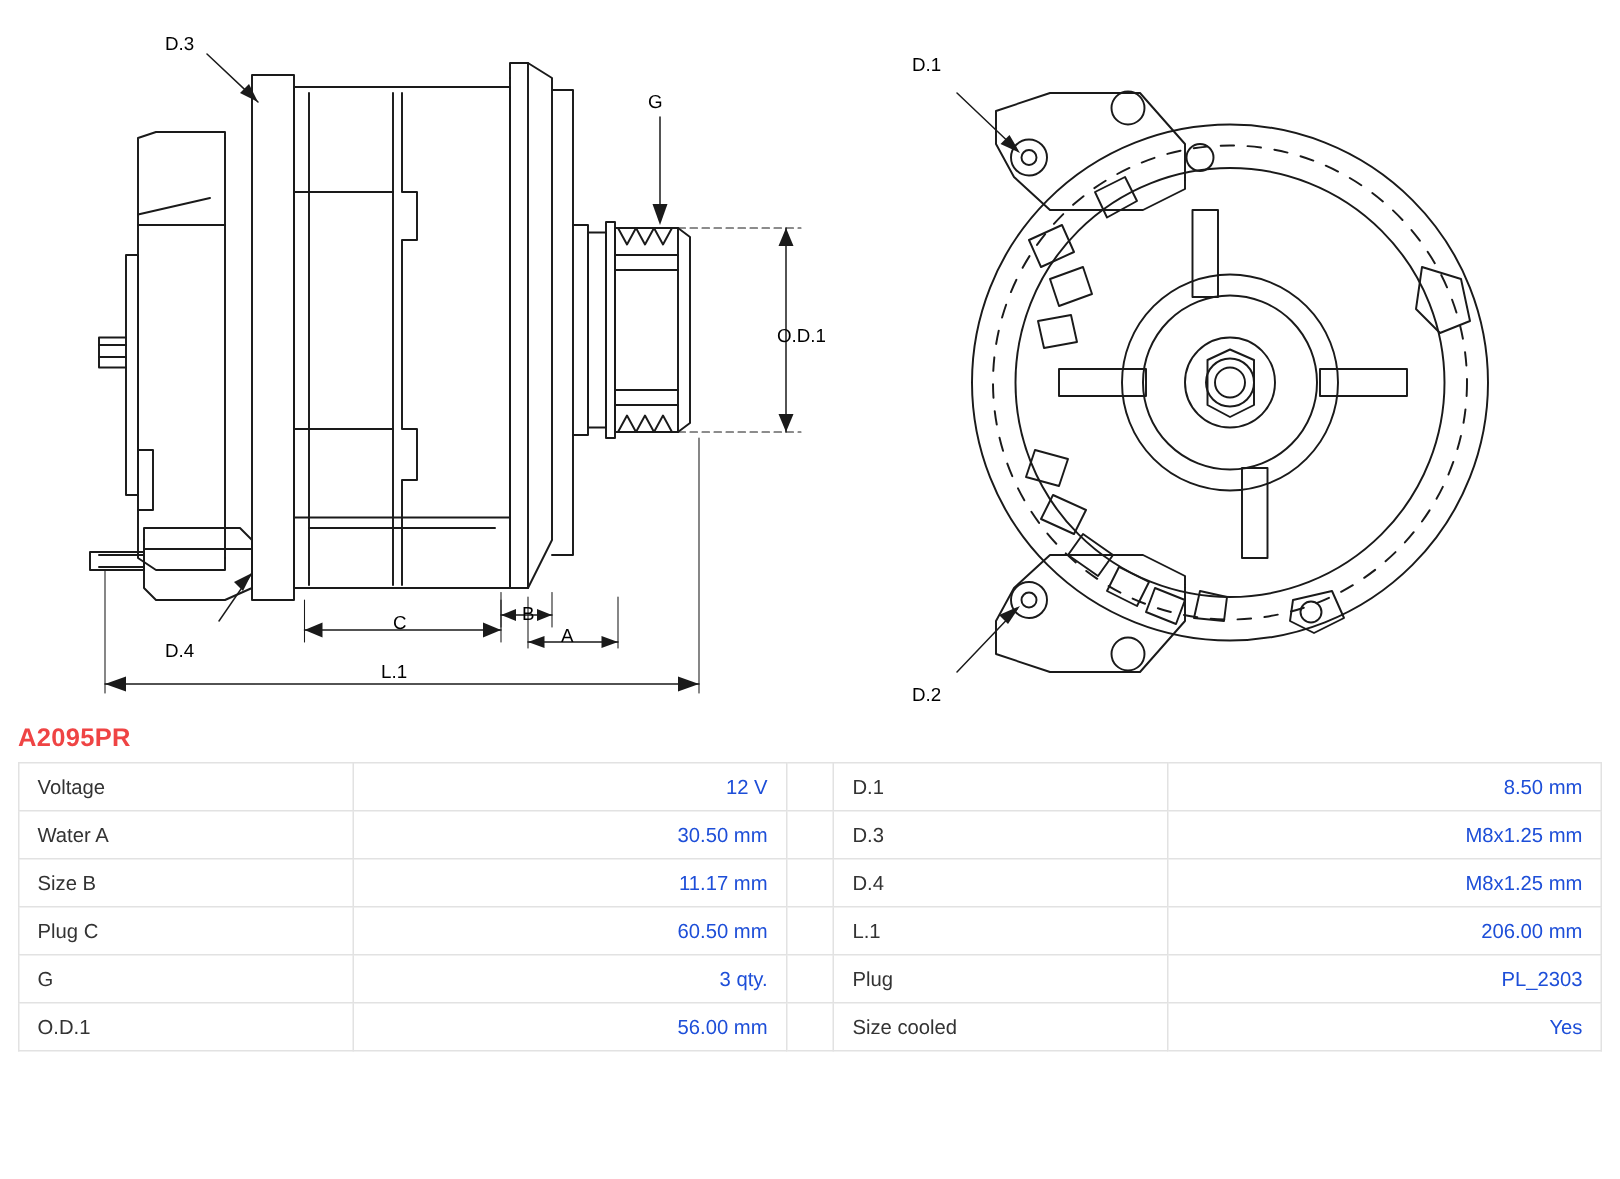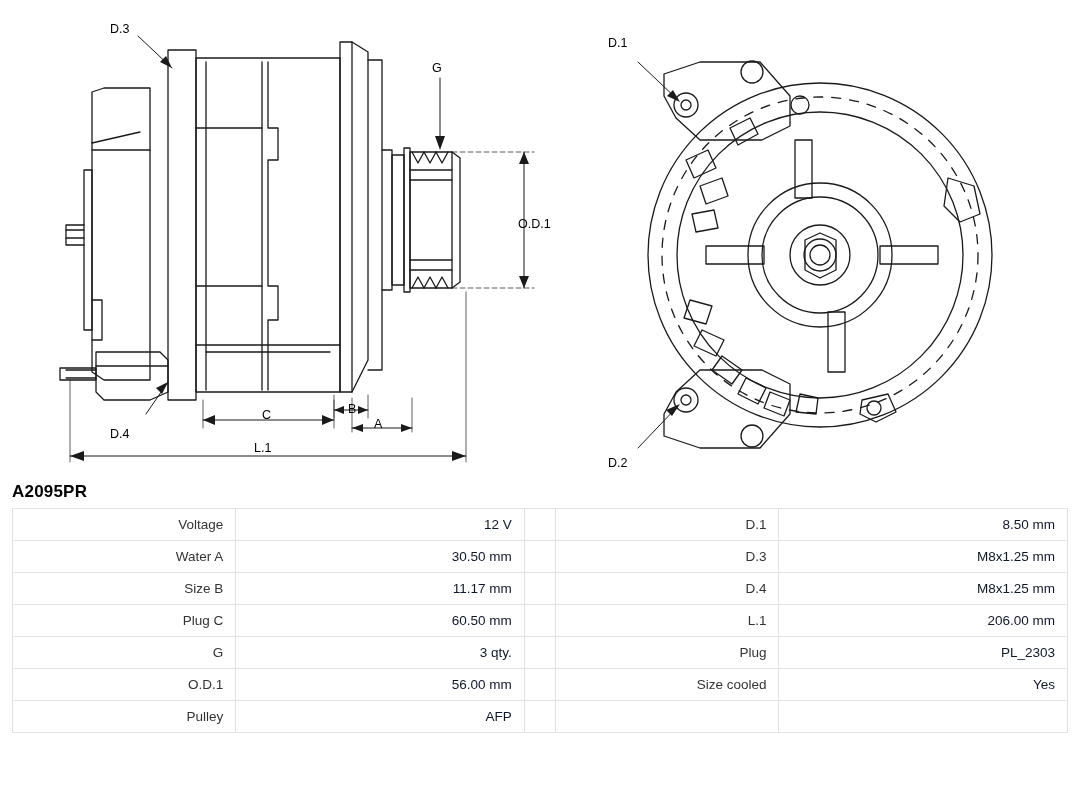--- a/index.html
+++ b/index.html
@@ -18,48 +18,48 @@
   .drawing {
     position: relative;
     width: 1080px;
     height: 480px;
   }
   .drawing svg {
     display: block;
   }
   .part-title {
     font-size: 17px;
-    color: #000000;
+    color: #ef4444;
     font-weight: bold;
     margin: 2px 0 6px 12px;
     letter-spacing: 0.2px;
   }
   table.specs {
     border-collapse: collapse;
     width: 1056px;
     margin-left: 12px;
     table-layout: fixed;
   }
   table.specs td {
     border: 1px solid #e2e2e2;
     height: 31px;
     font-size: 13.5px;
     padding: 0 12px;
     vertical-align: middle;
     background: #fff;
   }
   td.label {
-    text-align: right;
+    text-align: left;
     color: #333;
     background: #f5f5f5;
     width: 180px;
   }
   td.value {
     text-align: right;
-    color: #0f172a;
+    color: #1d4ed8;
     width: 240px;
   }
   td.spacer {
     border: none;
     background: transparent;
     width: 4px;
     padding: 0;
   }
   .dim-label {
     font-size: 12.5px;
@@ -257,21 +257,14 @@
       <td class="label">Plug</td>
       <td class="value">PL_2303</td>
     </tr>
     <tr>
       <td class="label">O.D.1</td>
       <td class="value">56.00 mm</td>
       <td class="spacer"></td>
       <td class="label">Size cooled</td>
       <td class="value">Yes</td>
     </tr>
-    <tr>
-      <td class="label">Pulley</td>
-      <td class="value">AFP</td>
-      <td class="spacer"></td>
-      <td class="label"></td>
-      <td class="value"></td>
-    </tr>
   </tbody>
 </table>
 
 </body></html>

